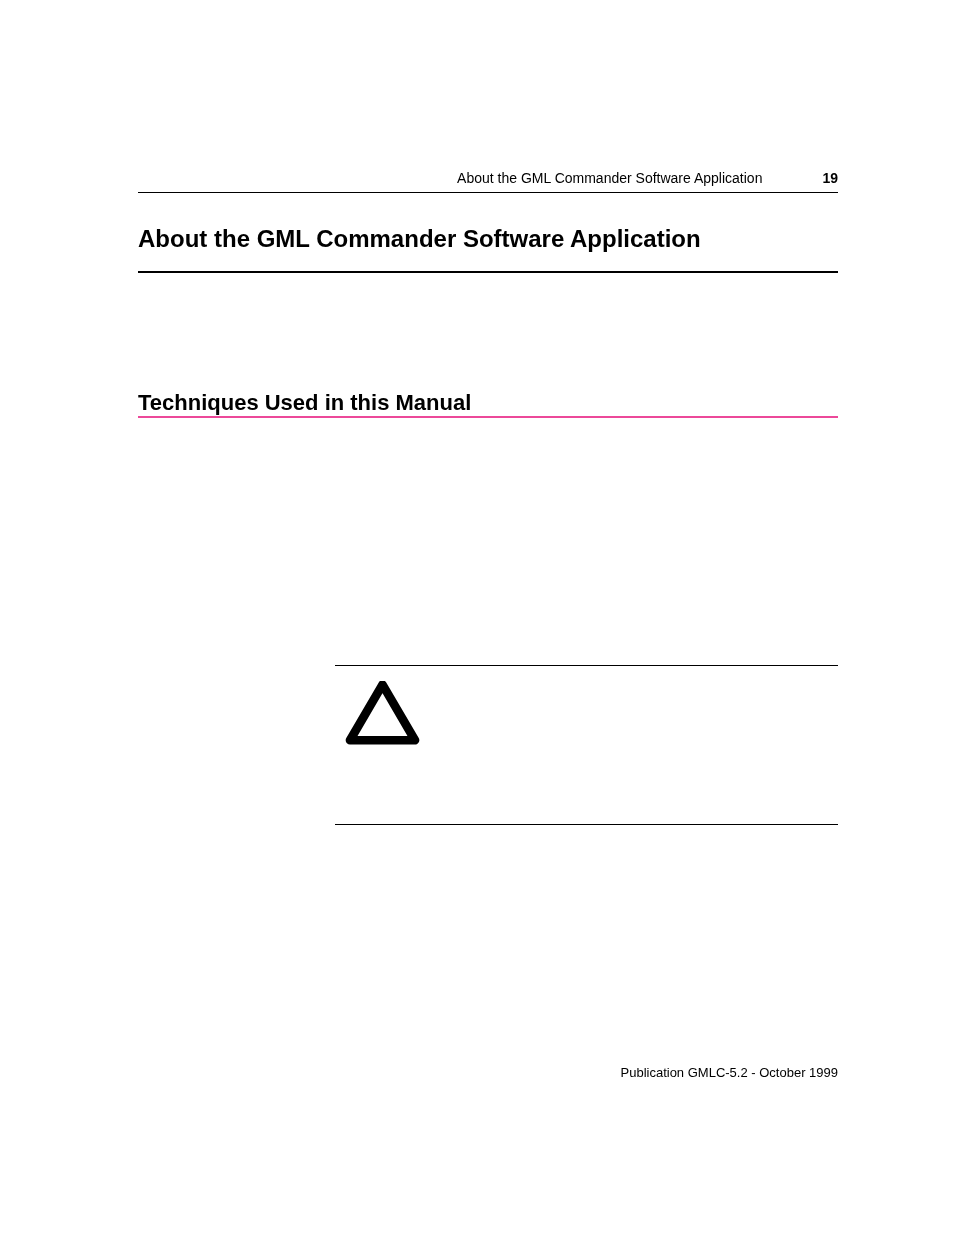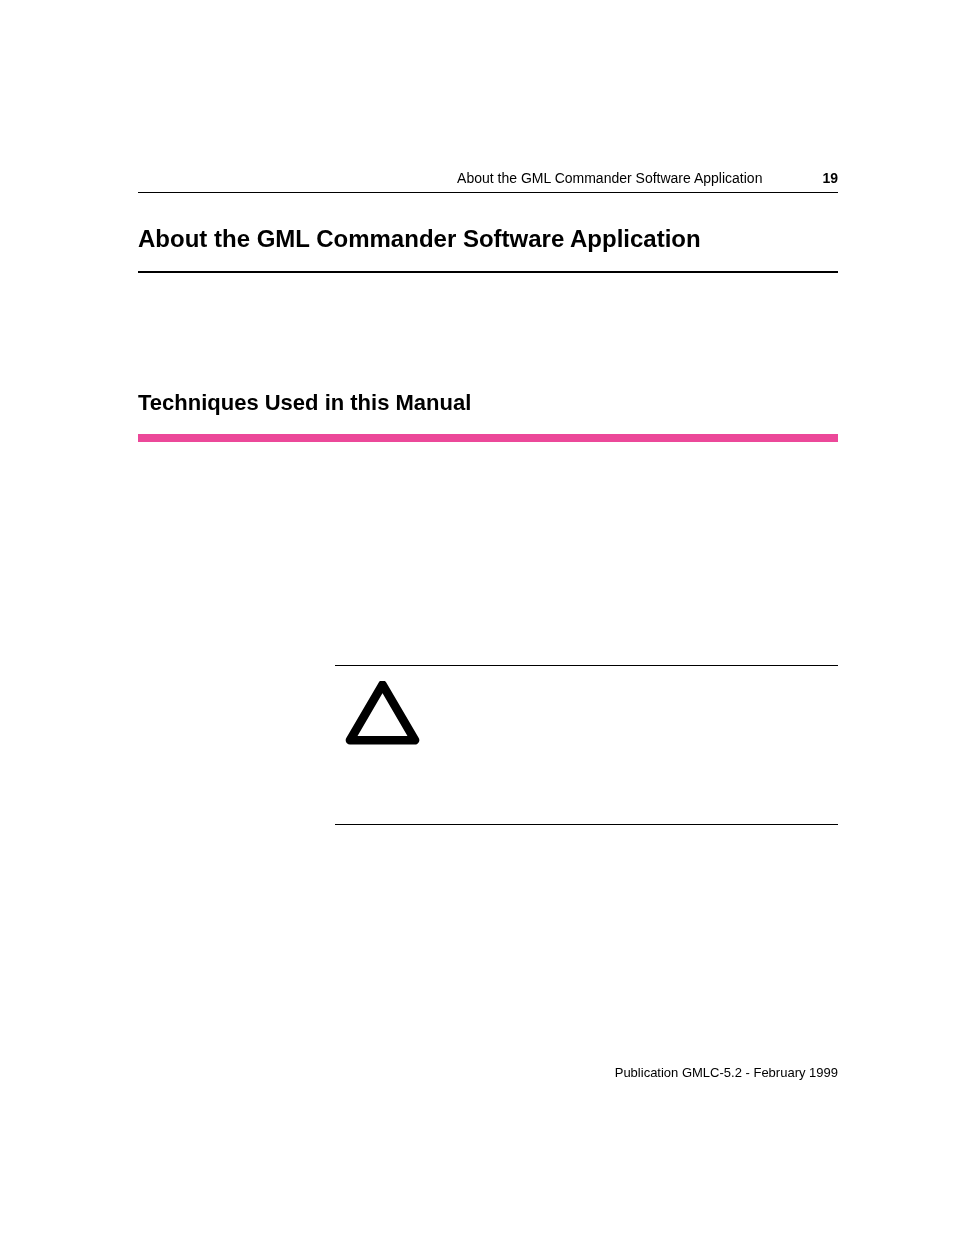--- a/index.html
+++ b/index.html
@@ -40,22 +40,21 @@
       border-bottom: 2px solid #000;
       padding-bottom: 18px;
     }
     .sub-heading {
       position: absolute;
       top: 390px;
       left: 138px;
       right: 116px;
       font-size: 22px;
       font-weight: bold;
-      border-bottom: 8px solid #ec4899;
-      padding-bottom: 18px;
+      border-bottom: 2px solid #ec4899;
     }
     .callout {
       position: absolute;
       top: 665px;
       left: 335px;
       right: 116px;
       border-top: 1.5px solid #000;
       border-bottom: 1.5px solid #000;
       height: 160px;
     }
@@ -88,13 +87,13 @@
 <h2 class="sub-heading">Techniques Used in this Manual</h2>
 
 <div class="callout">
   <div class="callout-icon">
     <svg viewBox="0 0 100 90">
       <path d="M 50 5 L 95 82 L 5 82 Z" fill="none" stroke="#000" stroke-width="12" stroke-linejoin="round" stroke-linecap="round"></path>
     </svg>
   </div>
 </div>
 
-<div class="footer">Publication GMLC-5.2 - February 1999</div>
+<div class="footer">Publication GMLC-5.2 - October 1999</div>
 
 </body></html>

